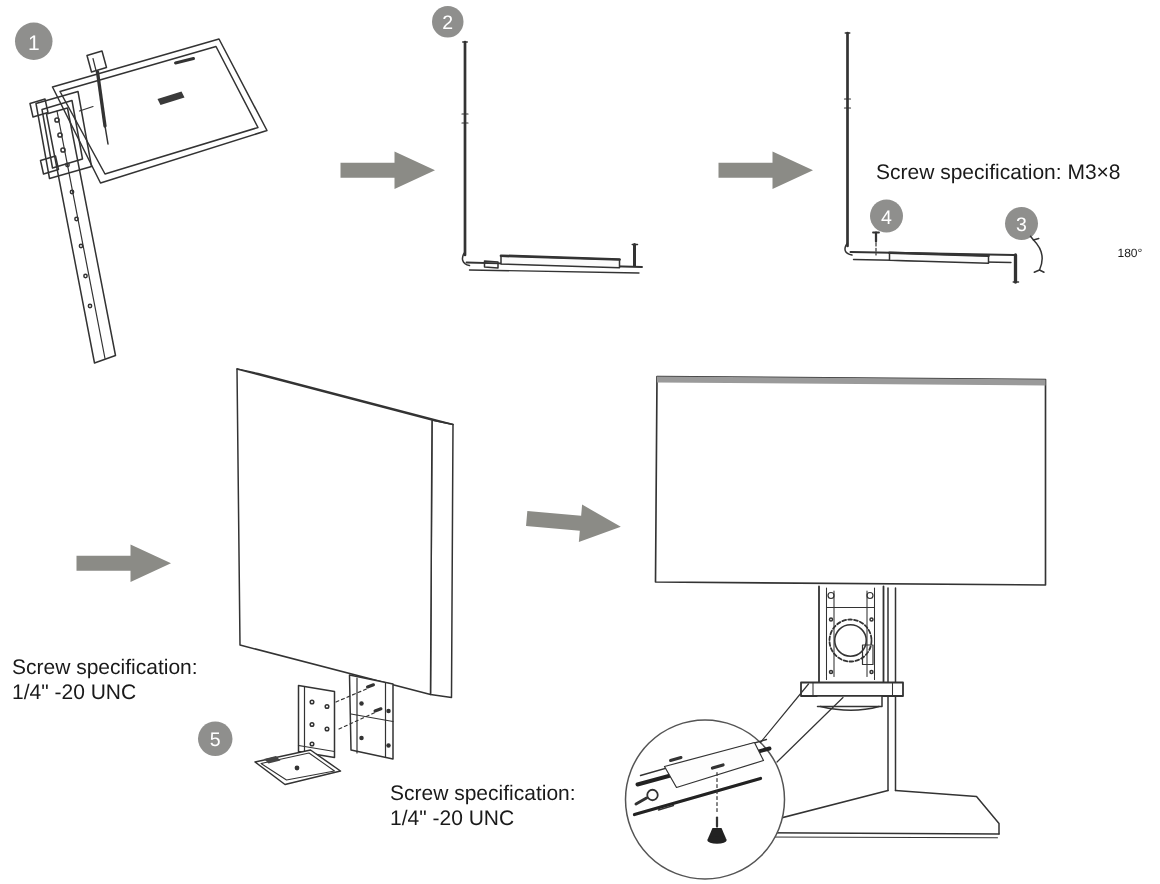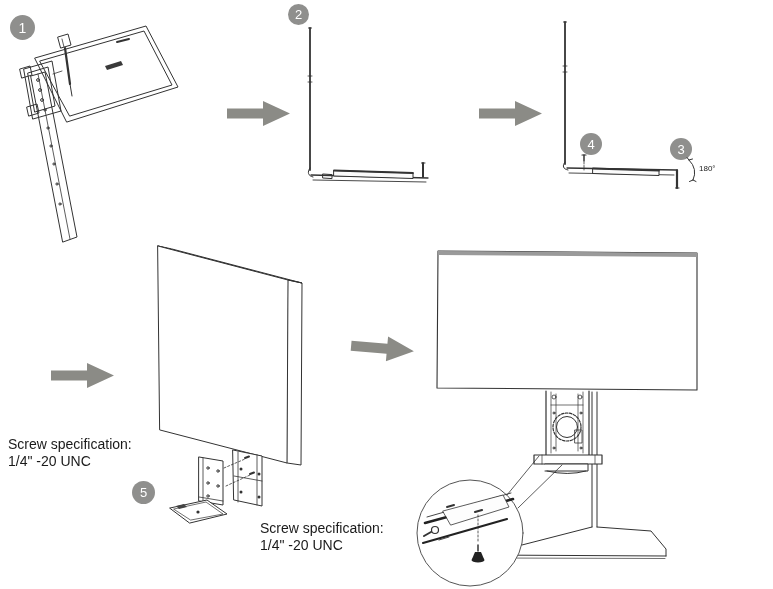--- a/index.html
+++ b/index.html
@@ -13,21 +13,21 @@
     display:flex;align-items:center;justify-content:center;
     font-size:14px;line-height:1;user-select:none;
   }
   .arrow{position:absolute;color:var(--arrow-fill,#8b8b86);}
   .drawing{position:absolute;color:var(--line-color,#333333);}
   .label{
     position:absolute;color:var(--text-color,#1a1a1a);
     font-size:14px;line-height:17px;white-space:nowrap;
   }
   .label.center{white-space:normal;}
-  .label.tiny{font-size:8px;line-height:9px;}
+  .label.tiny{font-size:8px;line-height:9px;margin-left:46px;}
   svg{display:block;overflow:visible;}
 </style>
 </head>
 <body>
 
 <div id="canvas">
 
   <div class="badge" style="left:10px;top:15px;width:25px;height:25px;">
       <span>1</span>
     </div>
@@ -190,20 +190,21 @@
     <path d="M16,289 l-7,4" stroke-width="2"></path>
     <path d="M24,297 l10,-3" stroke-width="0.9"></path>
     <path d="M32,264 l7,-2" stroke-width="2"></path>
     <path d="M60,269 l7,-2" stroke-width="2.2"></path>
     <path d="M63,272 V300" stroke-width="0.8" stroke-dasharray="2,2"></path>
     <path d="M63,302 V308" stroke-width="1.5"></path>
     <path d="M57,316 L69,316 L66,309 L60,309 Z" fill="#222" stroke="none"></path>
     <ellipse cx="63" cy="317" rx="6.5" ry="2.5" fill="#222" stroke="none"></ellipse>
   </svg>
 
+  <div class="label" style="left:584px;top:106px;">Screw specification: M3×8</div>
 
   <div class="label center" style="left:8px;top:436px;width:152px;">
     <div>Screw specification:</div>
     <div>1/4" -20 UNC</div>
   </div>
 
   <div class="label center" style="left:260px;top:520px;width:152px;">
     <div>Screw specification:</div>
     <div>1/4" -20 UNC</div>
   </div>

